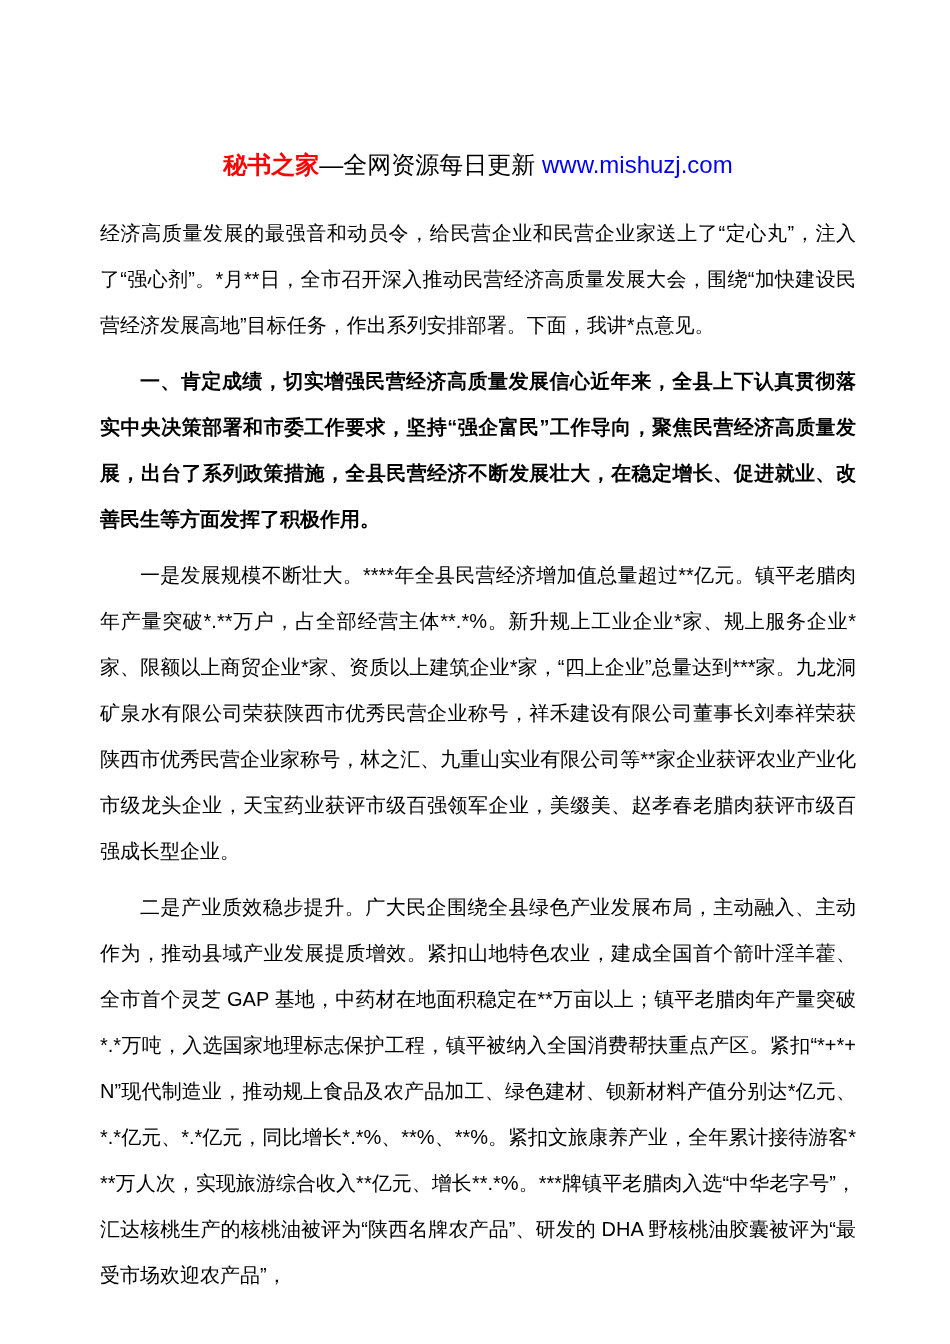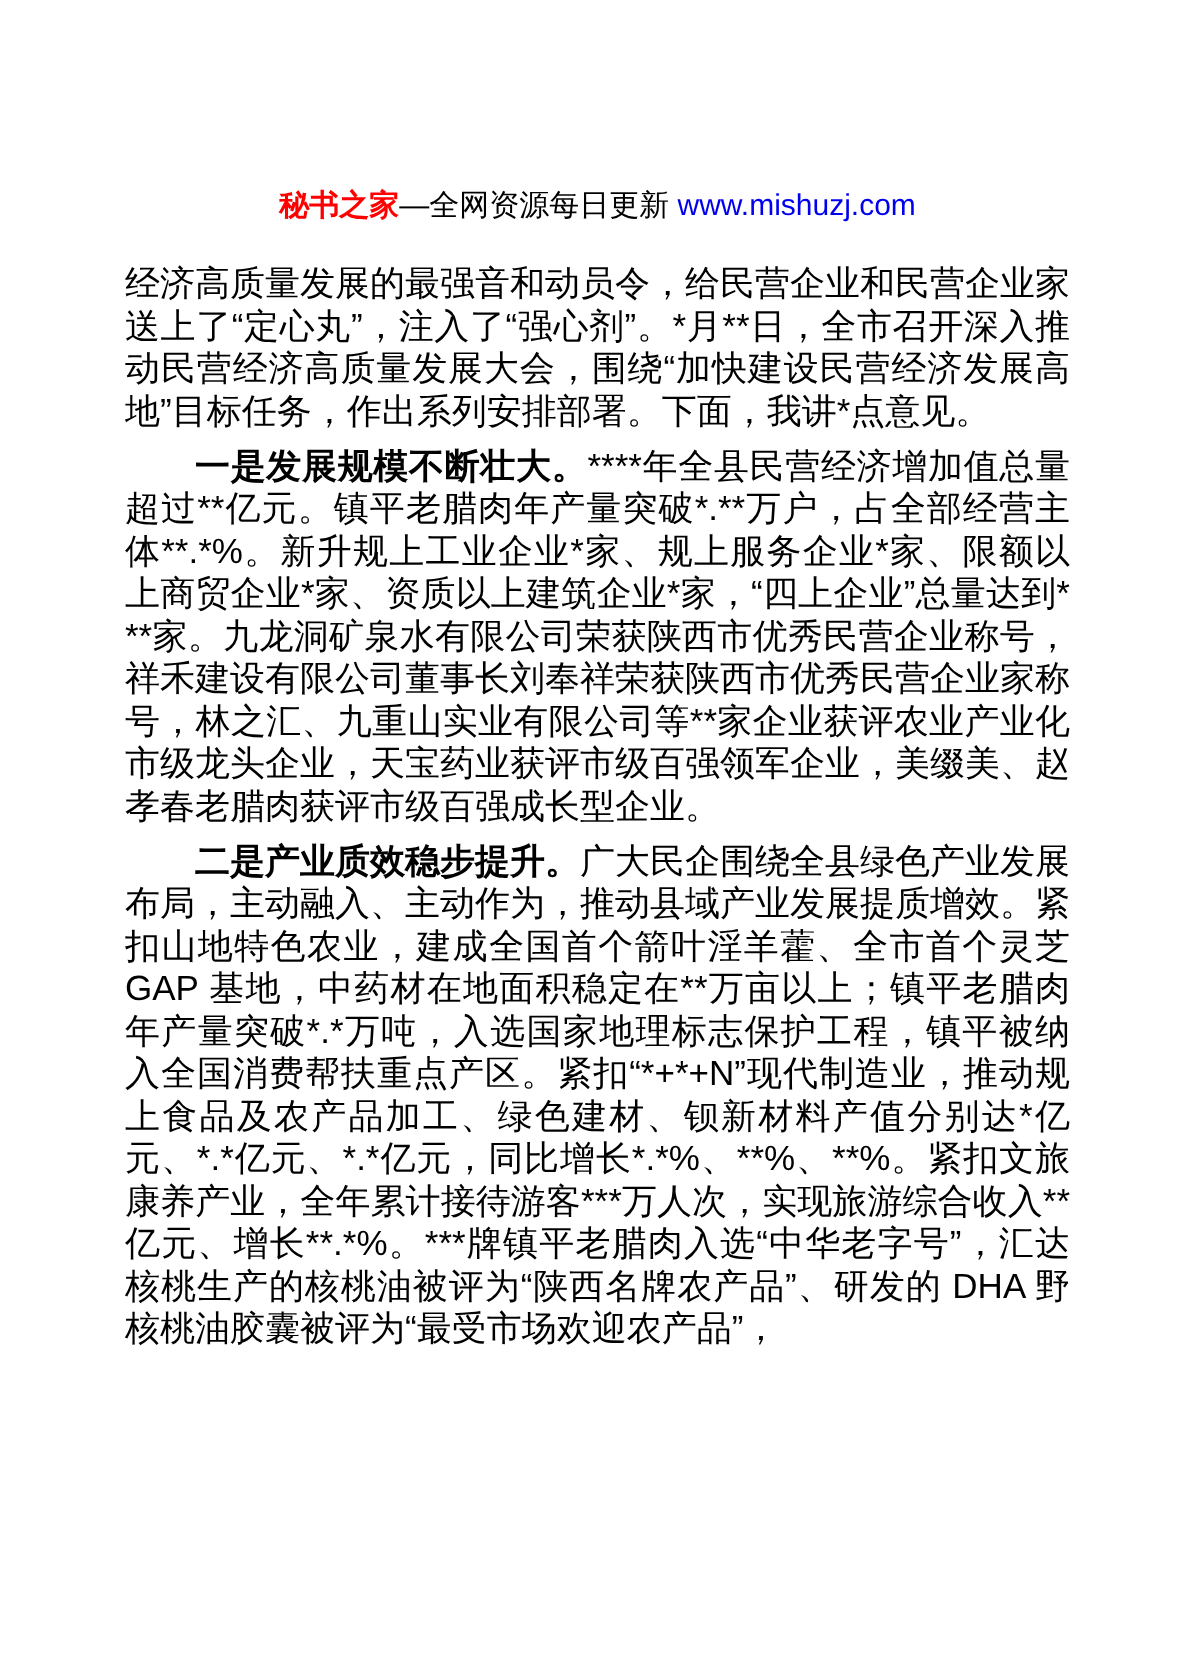--- a/index.html
+++ b/index.html
@@ -29,43 +29,44 @@
     color: #ff0000;
     font-weight: bold;
   }
   .site-tagline {
     color: #000000;
   }
   .site-url {
     color: #0000ee;
   }
   .doc p {
-    font-size: 28px;
-    line-height: 34px;
+    font-size: 20px;
+    line-height: 46px;
     text-align: justify;
     margin-bottom: 10px;
     word-break: break-all;
   }
   .doc p.indent { text-indent: 2em; }
   .doc p.bold { font-weight: bold; }
-  .doc .lead { font-weight: bold; }
+  .doc .lead { font-weight: normal; }
 </style>
 </head>
 <body>
 
 <div class="page">
 
   <div class="site-header">
     <span class="site-name">秘书之家</span><span class="site-tagline">—全网资源每日更新 </span><span class="site-url">www.mishuzj.com</span>
   </div>
 
   <div class="doc">
 
     <p><span>经济高质量发展的最强音和动员令，给民营企业和民营企业家送上了“定心丸”，注入了“强心剂”。*月**日，全市召开深入推动民营经济高质量发展大会，围绕“加快建设民营经济发展高地”目标任务，作出系列安排部署。下面，我讲*点意见。</span></p>
 
+    <p class="indent bold"><span>一、肯定成绩，切实增强民营经济高质量发展信心近年来，全县上下认真贯彻落实中央决策部署和市委工作要求，坚持“强企富民”工作导向，聚焦民营经济高质量发展，出台了系列政策措施，全县民营经济不断发展壮大，在稳定增长、促进就业、改善民生等方面发挥了积极作用。</span></p>
 
     <p class="indent"><span class="lead">一是发展规模不断壮大。</span><span>****年全县民营经济增加值总量超过**亿元。镇平老腊肉年产量突破*.**万户，占全部经营主体**.*%。新升规上工业企业*家、规上服务企业*家、限额以上商贸企业*家、资质以上建筑企业*家，“四上企业”总量达到***家。九龙洞矿泉水有限公司荣获陕西市优秀民营企业称号，祥禾建设有限公司董事长刘奉祥荣获陕西市优秀民营企业家称号，林之汇、九重山实业有限公司等**家企业获评农业产业化市级龙头企业，天宝药业获评市级百强领军企业，美缀美、赵孝春老腊肉获评市级百强成长型企业。</span></p>
 
     <p class="indent"><span class="lead">二是产业质效稳步提升。</span><span>广大民企围绕全县绿色产业发展布局，主动融入、主动作为，推动县域产业发展提质增效。紧扣山地特色农业，建成全国首个箭叶淫羊藿、全市首个灵芝 GAP 基地，中药材在地面积稳定在**万亩以上；镇平老腊肉年产量突破*.*万吨，入选国家地理标志保护工程，镇平被纳入全国消费帮扶重点产区。紧扣“*+*+N”现代制造业，推动规上食品及农产品加工、绿色建材、钡新材料产值分别达*亿元、*.*亿元、*.*亿元，同比增长*.*%、**%、**%。紧扣文旅康养产业，全年累计接待游客***万人次，实现旅游综合收入**亿元、增长**.*%。***牌镇平老腊肉入选“中华老字号”，汇达核桃生产的核桃油被评为“陕西名牌农产品”、研发的 DHA 野核桃油胶囊被评为“最受市场欢迎农产品”，</span></p>
 
   </div>
 
 </div>
 
 </body></html>

